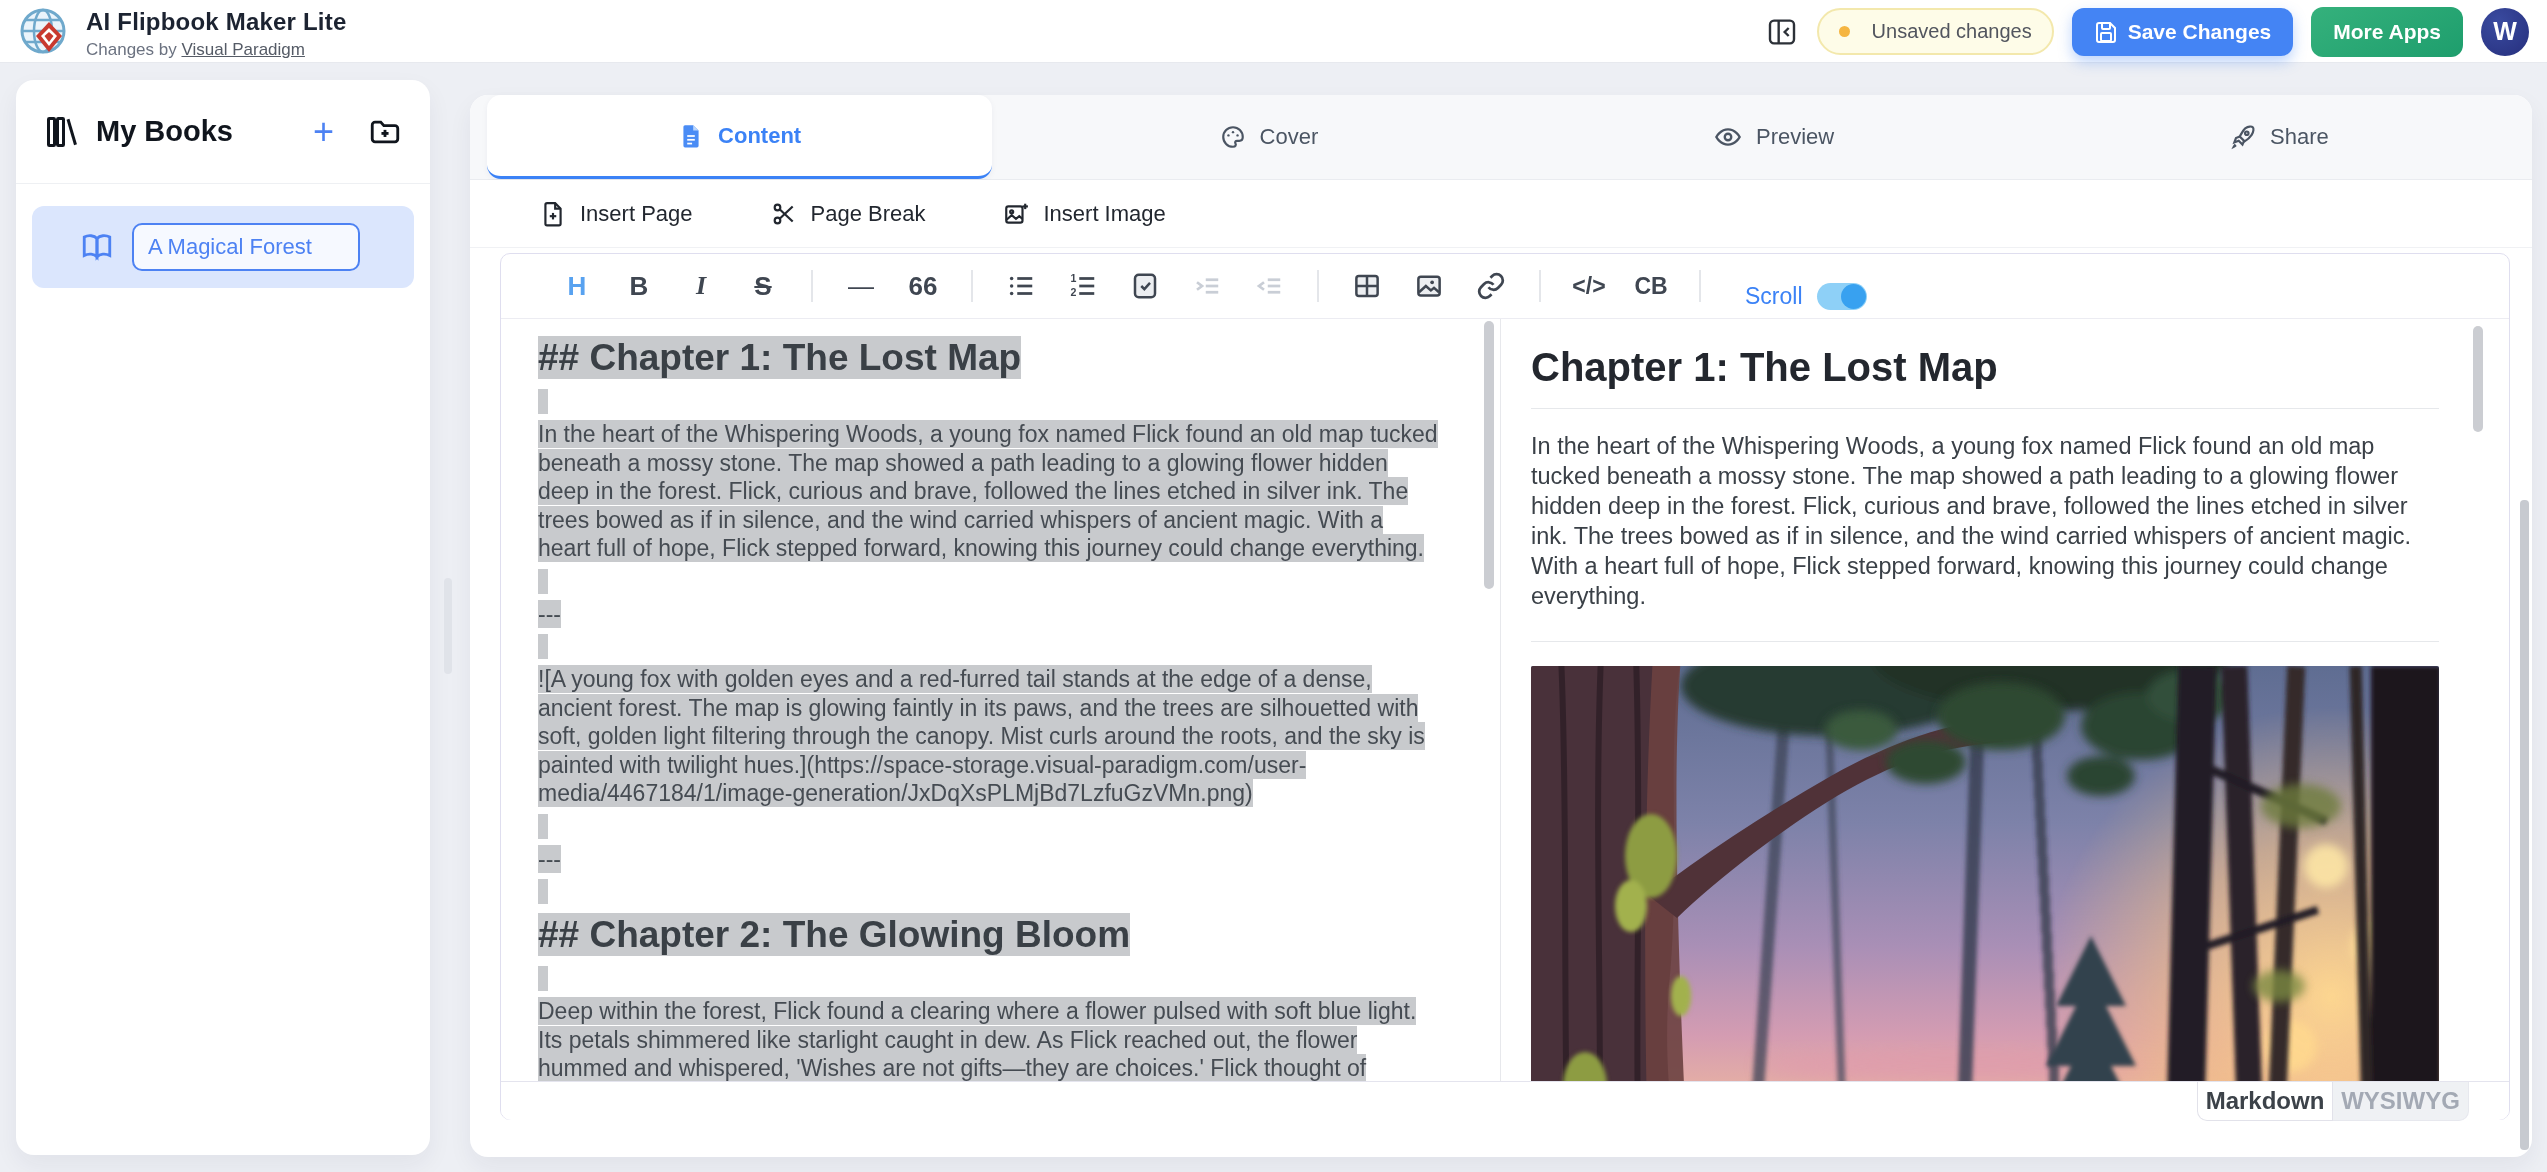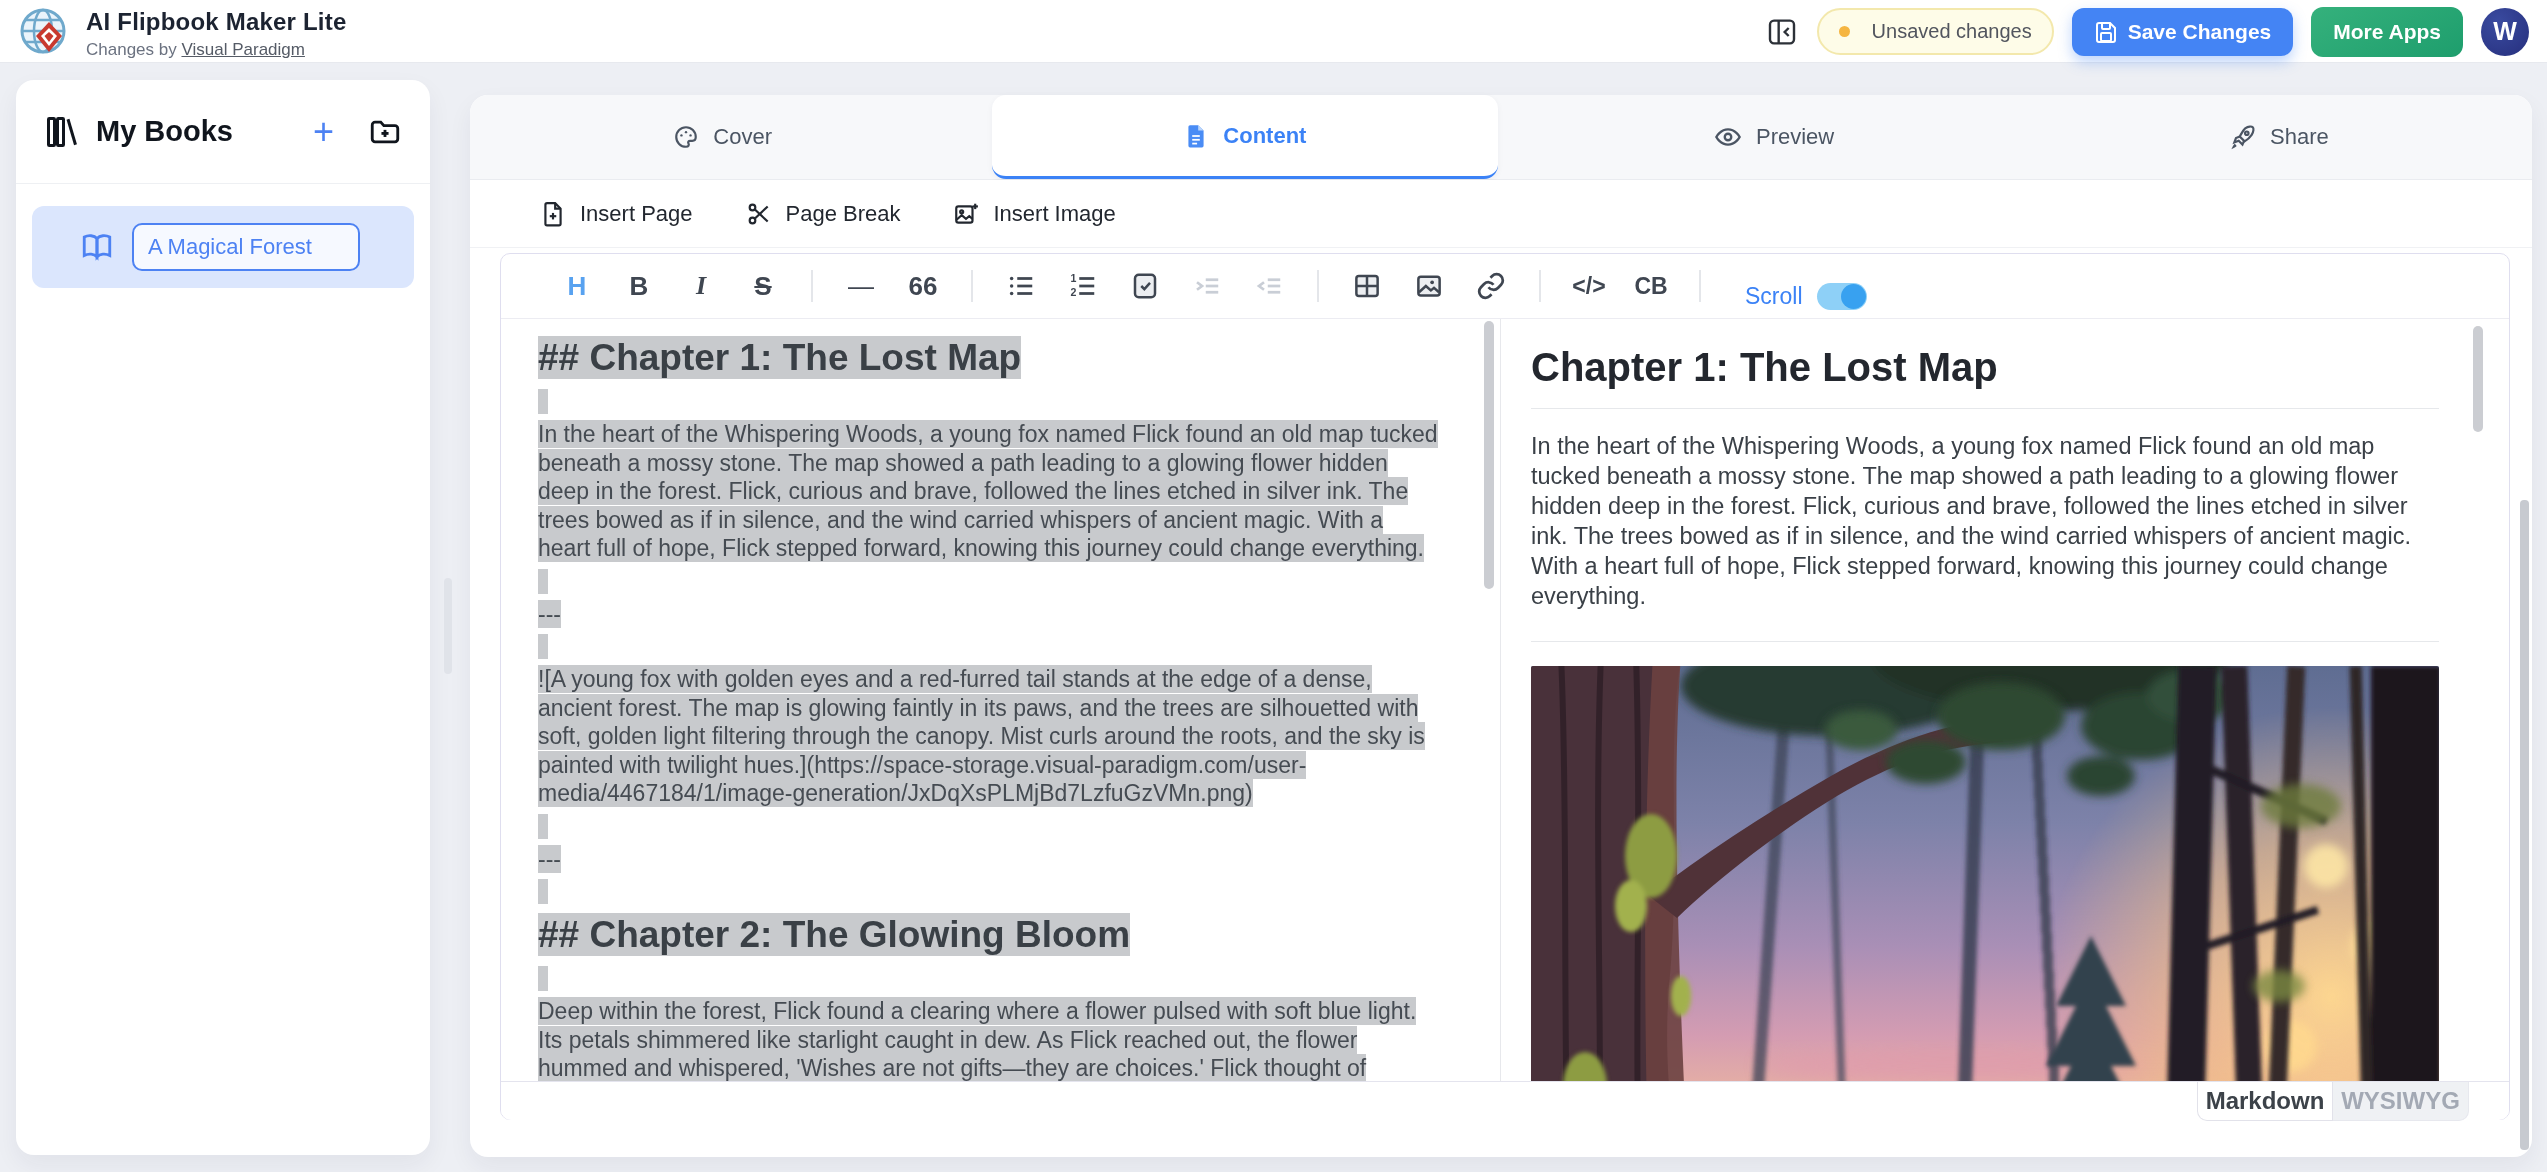--- a/index.html
+++ b/index.html
@@ -45,21 +45,21 @@
   
   .main { position:absolute; left:470px; top:95px; width:2062px; height:1062px; background:#fff;
           border-radius:18px; box-shadow:0 10px 24px rgba(30,40,70,.06); }
   .tabbar { position:absolute; left:0; top:0; width:2062px; height:85px; background:#f7f8fa;
             border-bottom:1px solid #eaecf0; border-radius:18px 18px 0 0; display:flex; }
   .tab { flex:1; display:flex; align-items:center; justify-content:center; gap:14px; font-size:22px; color:#4b5563; cursor:pointer; }
   .tab.active { position:relative; margin:0 24px 0 17px; background:#fff; border-radius:14px;
                 border-bottom:3px solid #3b82f6; color:#3b82f6; font-weight:700;
                 box-shadow:0 2px 6px rgba(30,40,70,.05); }
   .insertbar { position:absolute; left:0; top:85px; width:2062px; height:68px; background:#fff;
-               border-bottom:1px solid #f0f1f4; display:flex; align-items:center; gap:53px; padding-left:70px; }
+               border-bottom:1px solid #f0f1f4; display:flex; align-items:center; gap:78px; padding-left:70px; }
   .ins-btn { display:flex; align-items:center; gap:14px; font-size:22px; color:#22272f; cursor:pointer; }
   
   .editor-box { position:absolute; left:30px; top:158px; width:2010px; height:867px;
                 border:1px solid #dfdeef; border-radius:10px; background:#fff; }
   .fmtbar { position:absolute; left:0; top:0; width:2008px; height:65px; border-bottom:1px solid #ececf2;
             display:flex; align-items:center; padding-left:58px; gap:26px; }
   .fbtn { min-width:36px; height:40px; display:flex; align-items:center; justify-content:center;
           font-size:26px; color:#3f4651; font-weight:700; cursor:pointer; }
   .fbtn.blue { color:#58a2f0; }
   .fbtn.italic { font-family:"Liberation Serif", serif; font-style:italic; font-weight:600; }
@@ -177,44 +177,44 @@
       </span>
       <input class="book-input" value="A Magical Forest" style="">
     </div>
   </div>
 
   <div class="resize-handle"></div>
 
   <div class="main">
 
     <div class="tabbar">
-      <div class="tab">
-        <span>
-          <svg width="26" height="26" viewBox="0 0 24 24" fill="none" stroke="#4b5563" stroke-width="2">
-            <path d="M12 21a9 9 0 1 1 9-9c0 2.5-1.5 3.5-3.2 3.5h-2c-1.5 0-2.3 1.2-1.5 2.6.7 1.2.2 2.9-2.3 2.9z"></path>
-            <circle cx="7.8" cy="10.5" r="1.1" fill="#4b5563" stroke="none"></circle>
-            <circle cx="12" cy="7.5" r="1.1" fill="#4b5563" stroke="none"></circle>
-            <circle cx="16.2" cy="10.5" r="1.1" fill="#4b5563" stroke="none"></circle>
-          </svg>
-        </span>
-        <span>Cover</span>
-      </div>
       <div class="tab active">
         <span>
           <svg width="26" height="26" viewBox="0 0 24 24" fill="#4a8cf5">
             <path d="M6 2h8l5 5v14a1.5 1.5 0 0 1-1.5 1.5h-11A1.5 1.5 0 0 1 5 21V3.5A1.5 1.5 0 0 1 6.5 2z"></path>
             <path d="M14 2l5 5h-5z" fill="#bcd6fb"></path>
             <g stroke="#fff" stroke-width="1.6">
                 <line x1="8.5" y1="12" x2="15.5" y2="12"></line>
                 <line x1="8.5" y1="15.5" x2="15.5" y2="15.5"></line>
                 <line x1="8.5" y1="19" x2="13" y2="19"></line>
               </g>
           </svg>
         </span>
         <span>Content</span>
+      </div>
+      <div class="tab">
+        <span>
+          <svg width="26" height="26" viewBox="0 0 24 24" fill="none" stroke="#4b5563" stroke-width="2">
+            <path d="M12 21a9 9 0 1 1 9-9c0 2.5-1.5 3.5-3.2 3.5h-2c-1.5 0-2.3 1.2-1.5 2.6.7 1.2.2 2.9-2.3 2.9z"></path>
+            <circle cx="7.8" cy="10.5" r="1.1" fill="#4b5563" stroke="none"></circle>
+            <circle cx="12" cy="7.5" r="1.1" fill="#4b5563" stroke="none"></circle>
+            <circle cx="16.2" cy="10.5" r="1.1" fill="#4b5563" stroke="none"></circle>
+          </svg>
+        </span>
+        <span>Cover</span>
       </div>
       <div class="tab">
         <span>
           <svg width="28" height="28" viewBox="0 0 24 24" fill="none" stroke="#4b5563" stroke-width="2">
             <path d="M2 12s3.5-6.5 10-6.5S22 12 22 12s-3.5 6.5-10 6.5S2 12 2 12z"></path>
             <circle cx="12" cy="12" r="2.8"></circle>
           </svg>
         </span>
         <span>Preview</span>
       </div>

